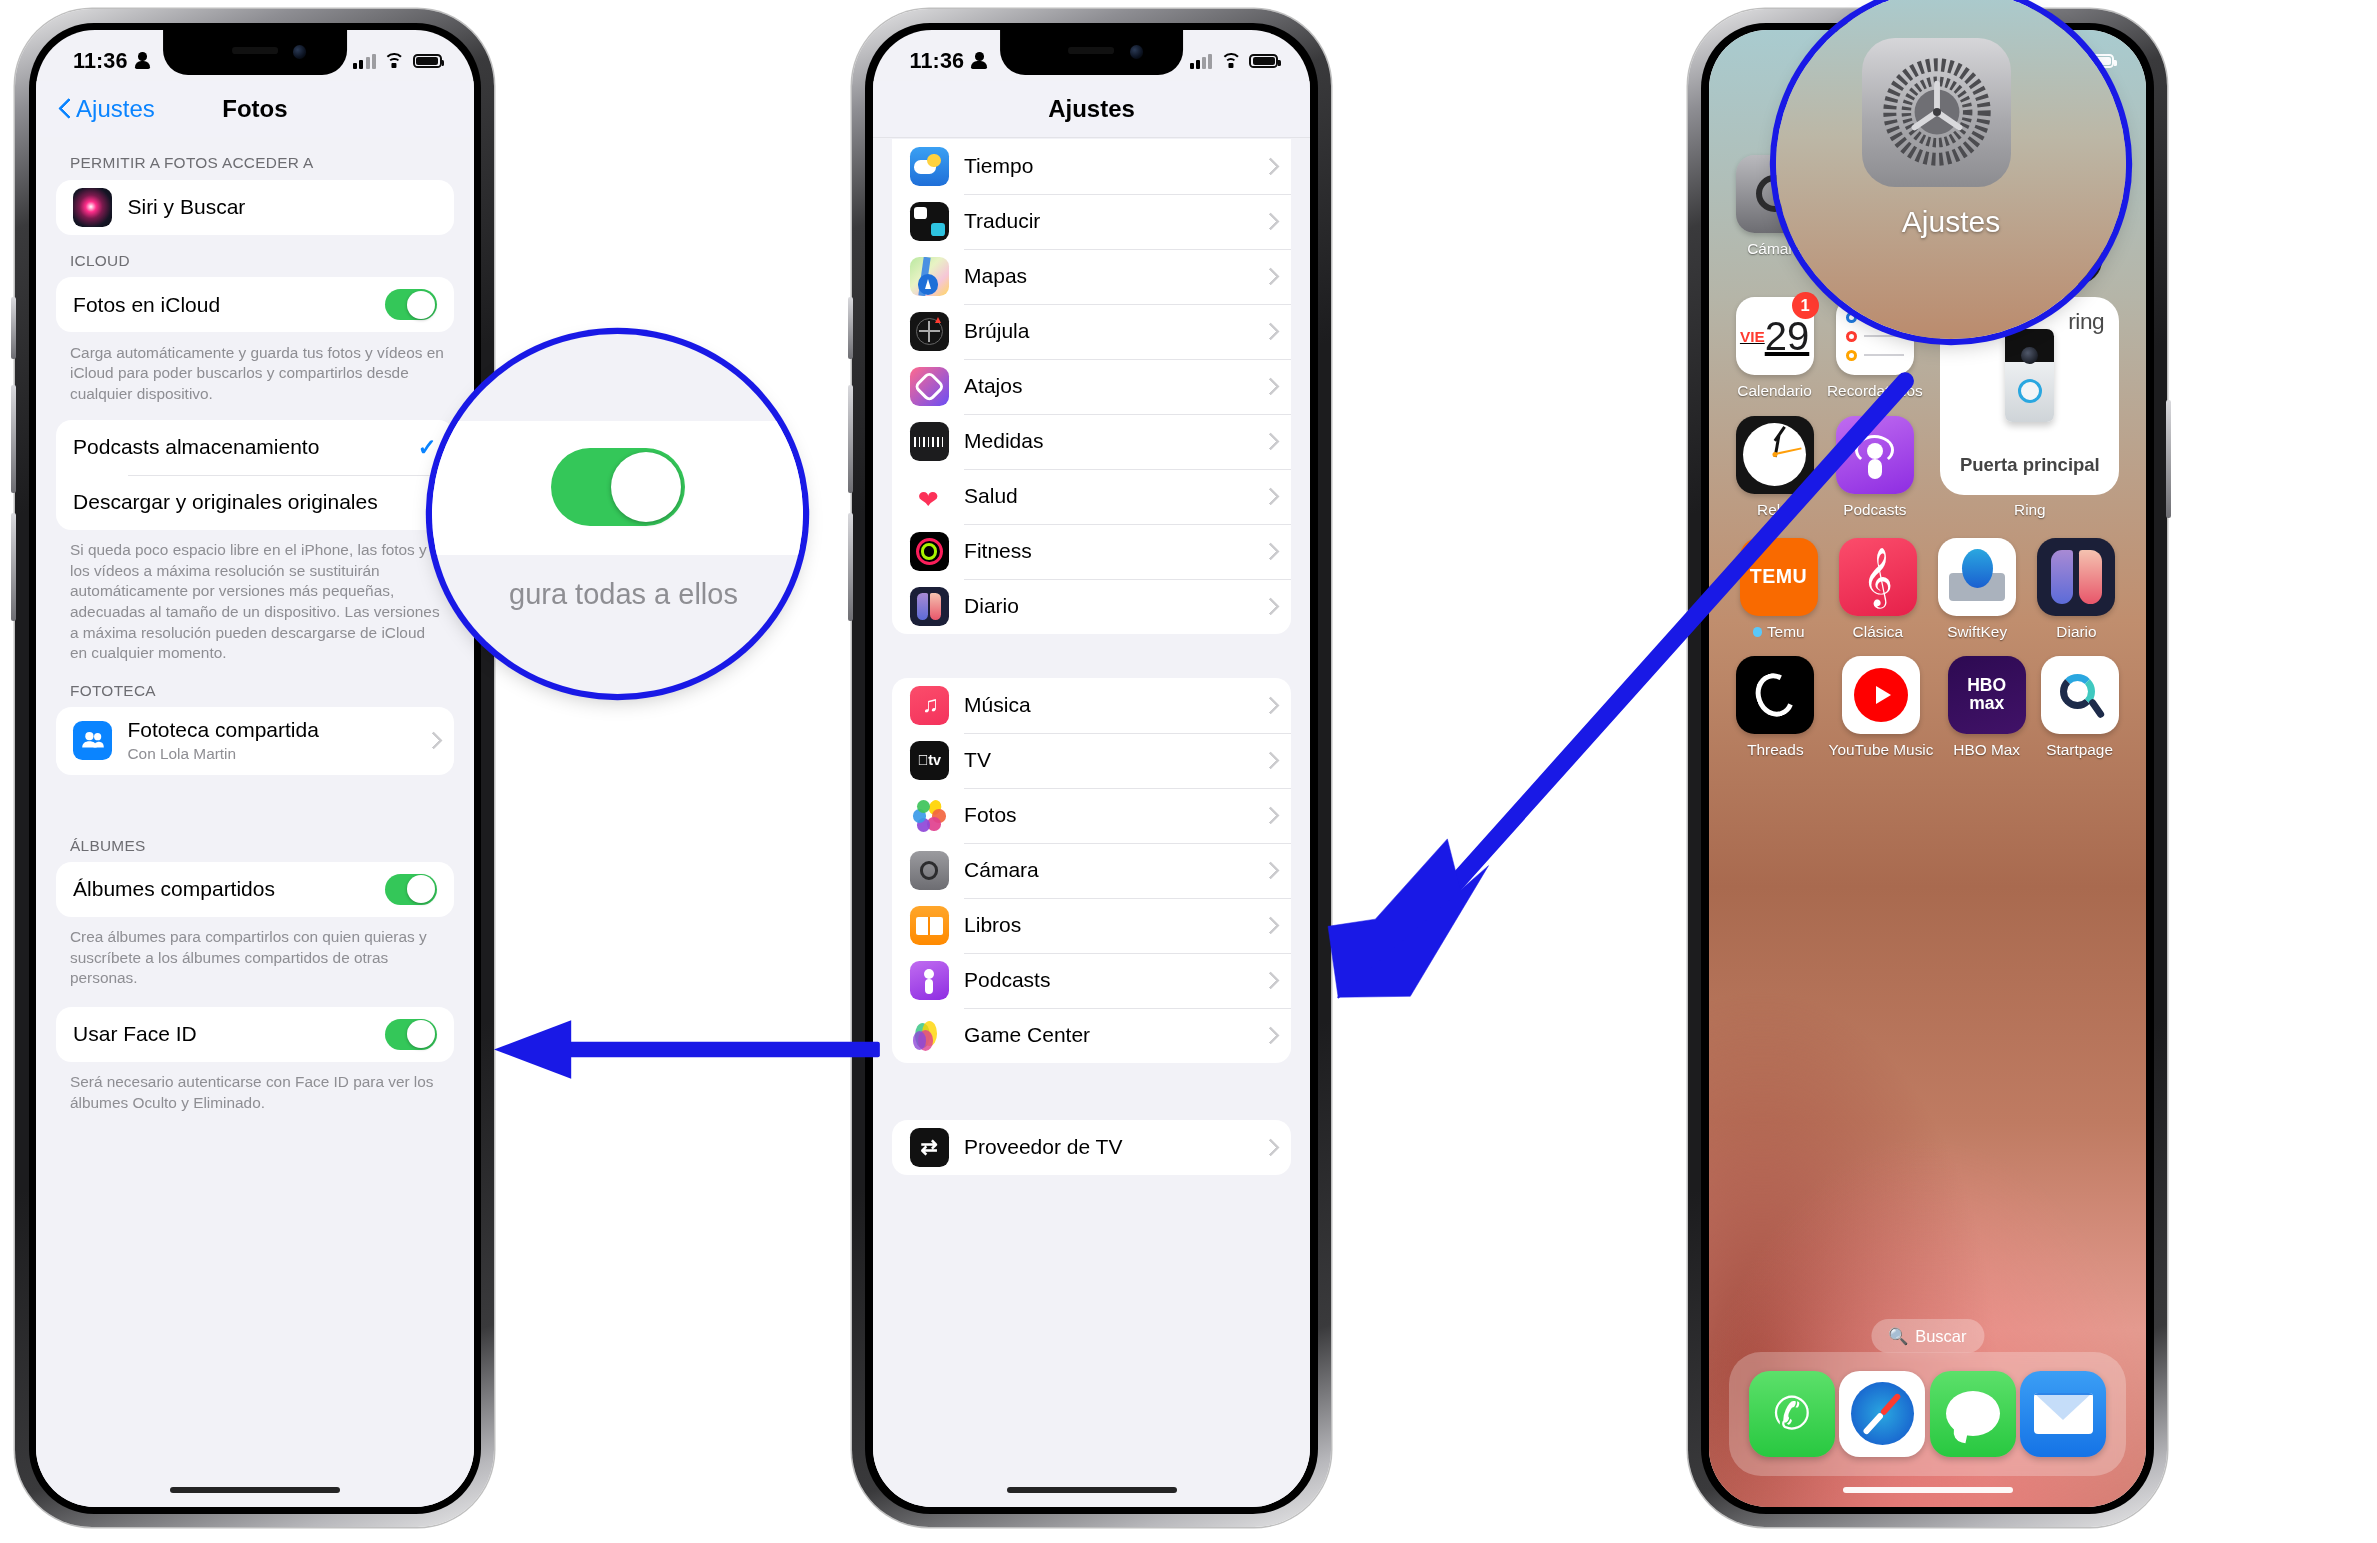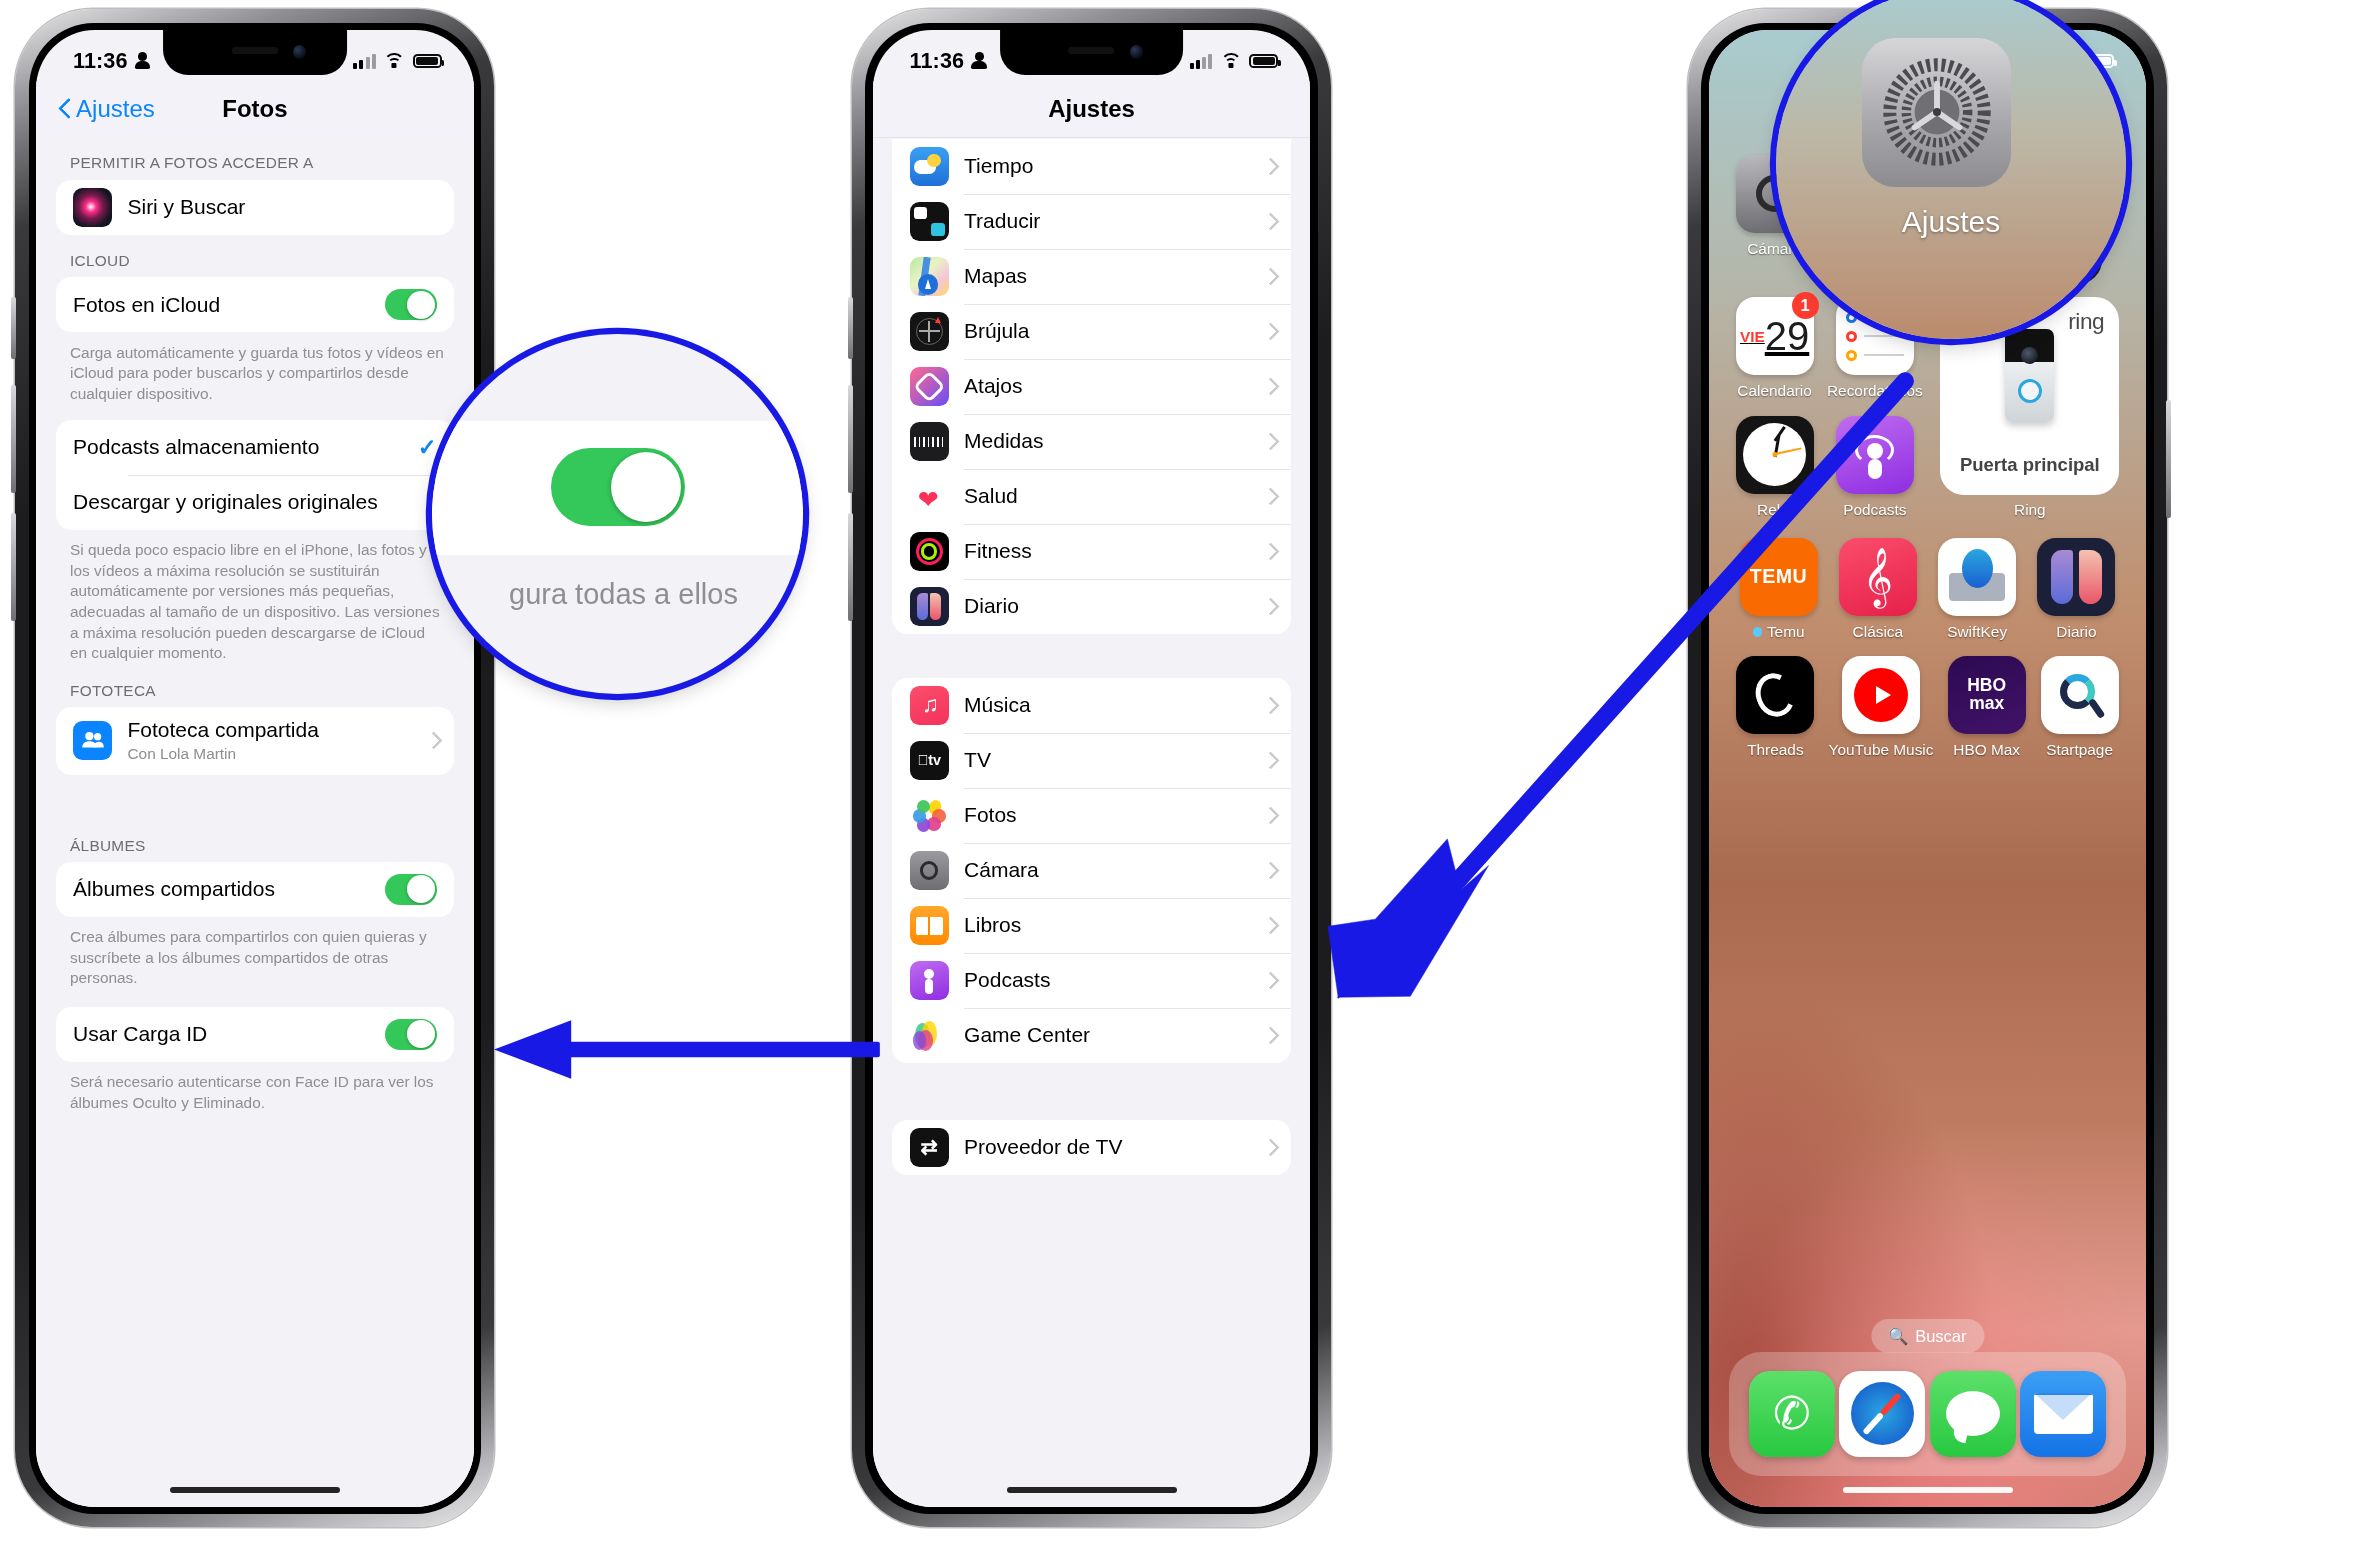--- a/index.html
+++ b/index.html
@@ -253,21 +253,21 @@
               <span class="switch">
                   <i></i>
                 </span>
             </div>
           </div>
           <div class="footnote">Crea álbumes para compartirlos con quien quieras y suscríbete a los álbumes compartidos de otras personas.</div>
 
           <div style="height:17.5px;"></div>
           <div class="card">
             <div class="row">
-              <span class="label">Usar Carga ID</span>
+              <span class="label">Usar Face ID</span>
               <span class="switch">
                   <i></i>
                 </span>
             </div>
           </div>
           <div class="footnote">Será necesario autenticarse con Face ID para ver los álbumes Oculto y Eliminado.</div>
         </div>
 
         <div class="homebar"></div>
       </div>

